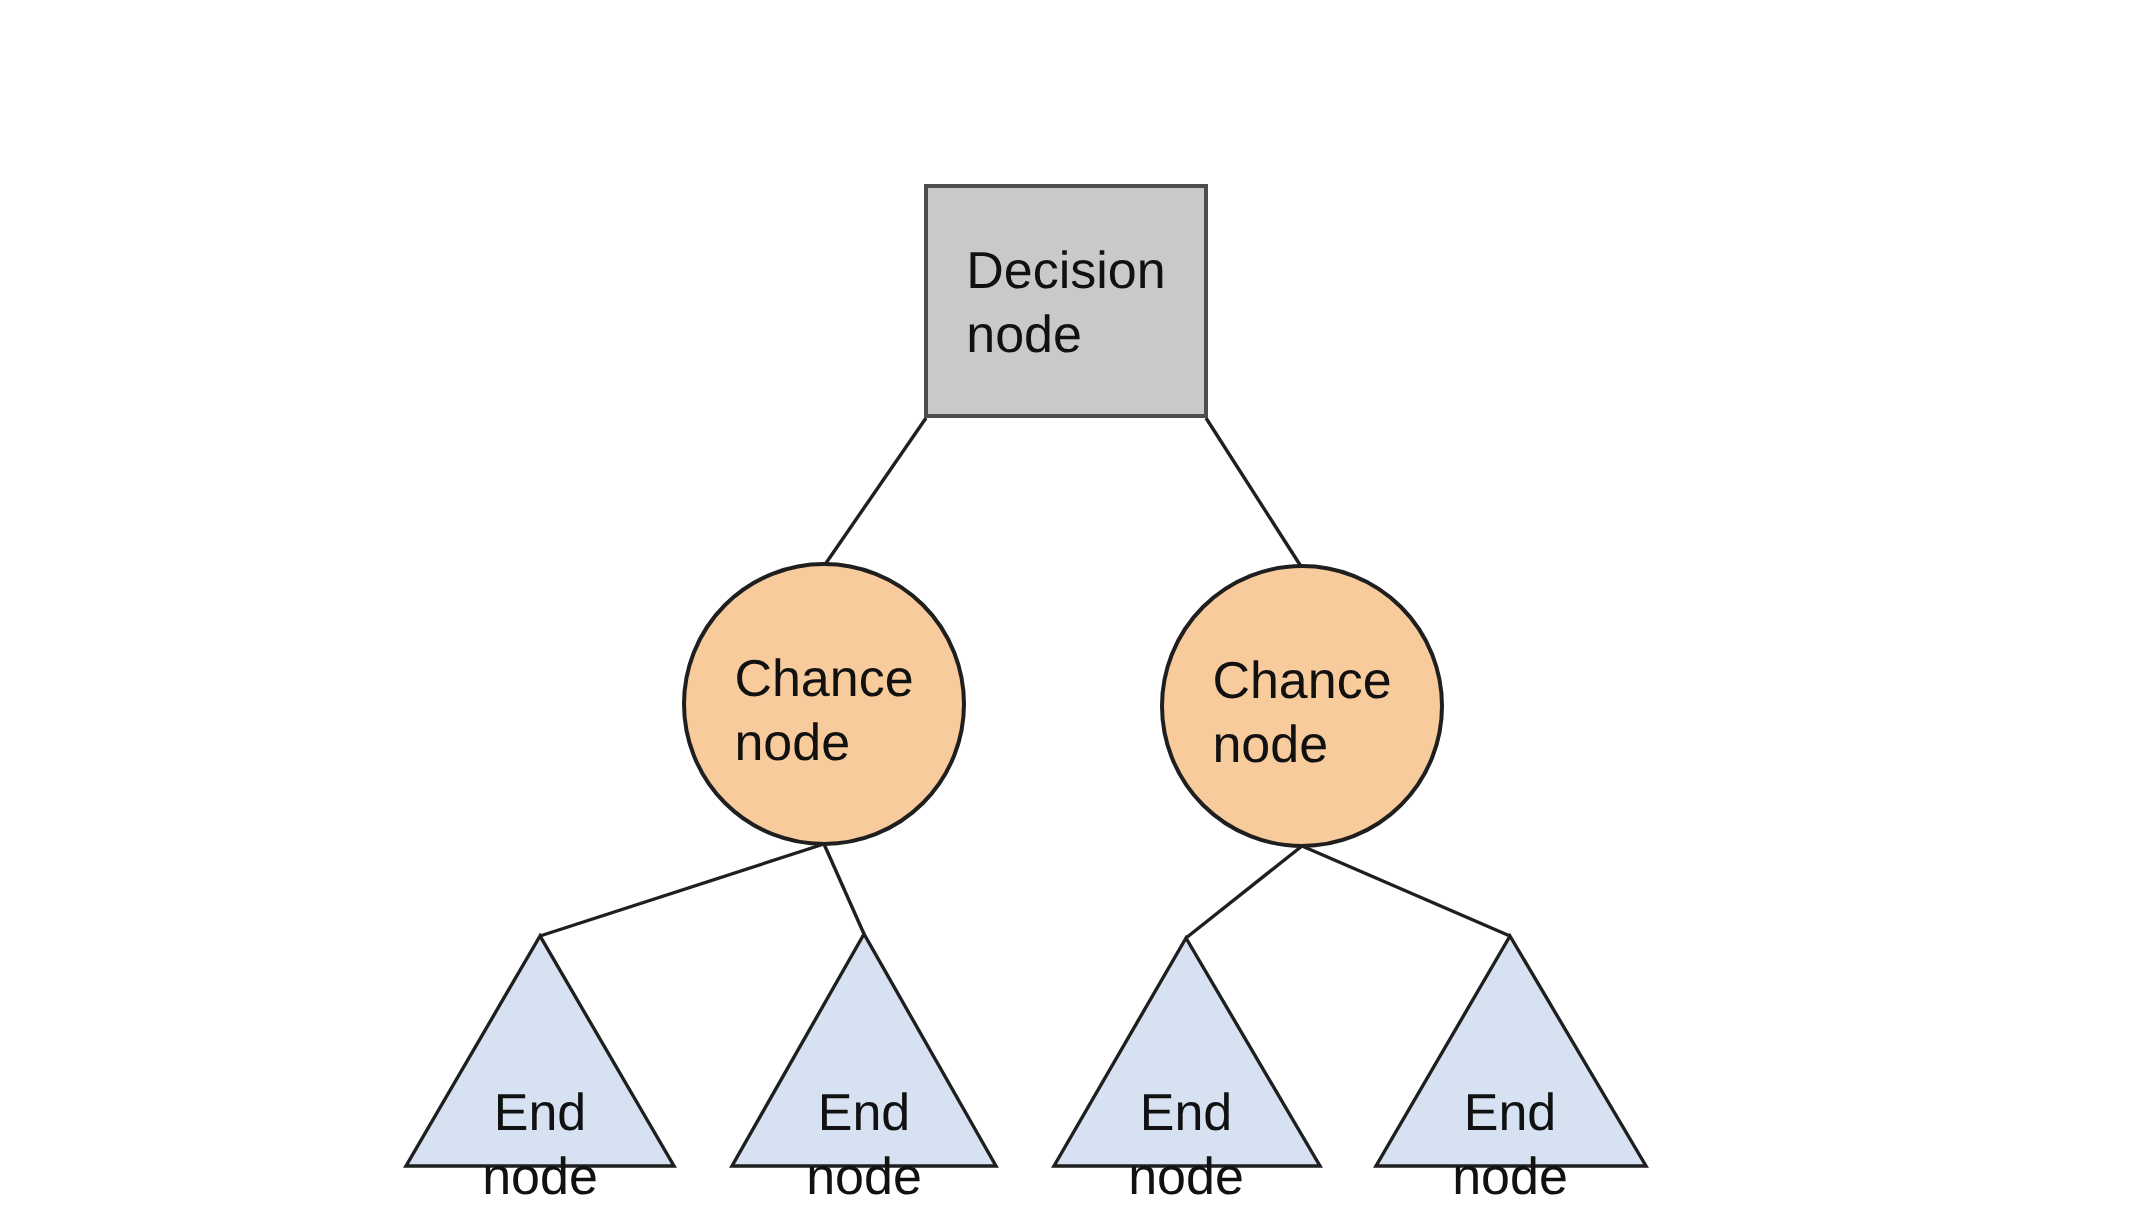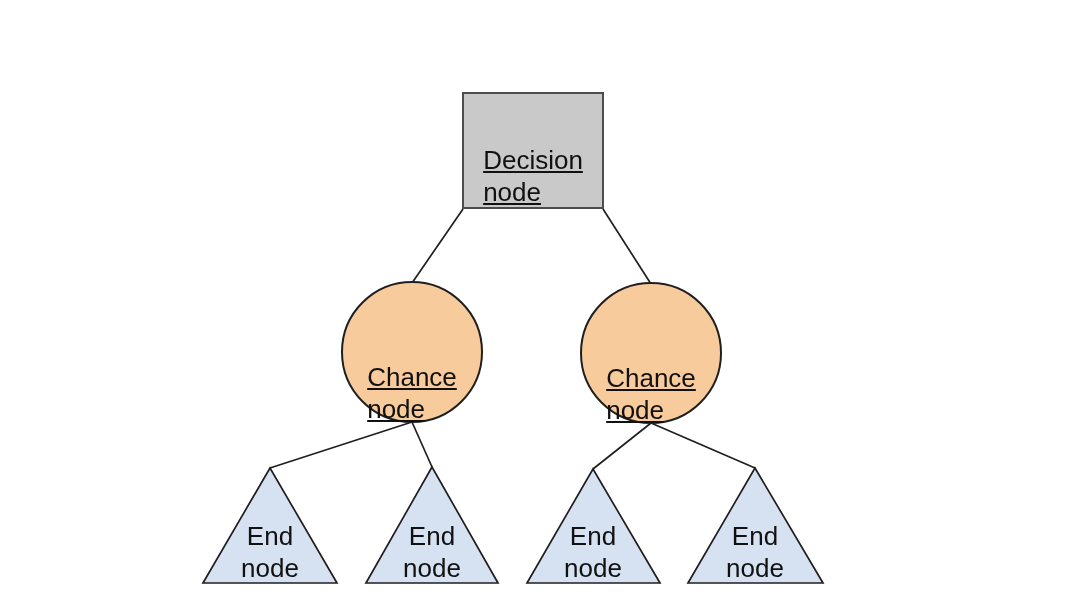--- a/index.html
+++ b/index.html
@@ -44,23 +44,22 @@
     line-height: 32px;
     color: #111111;
     pointer-events: none;
   }
   .label span {
     white-space: pre-line;
     display: block;
   }
   .center-box {
     display: flex;
-    align-items: flex-end;
+    align-items: center;
     justify-content: center;
-    text-decoration: underline;
   }
   .center-box span {
     text-align: left;
   }
   .rect-label {
     left: 463px;
     top: 93px;
     width: 140px;
     height: 115px;
   }
@@ -72,21 +71,21 @@
     transform: translateY(3px);
   }
   .circle-label-right {
     left: 581px;
     top: 283px;
     width: 140px;
     height: 140px;
     transform: translateY(3px);
   }
   .tri-label {
-    top: 520px;
+    top: 540px;
     width: 140px;
     text-align: center;
   }
   .tri-label-1 { left: 200px; }
   .tri-label-2 { left: 362px; }
   .tri-label-3 { left: 523px; }
   .tri-label-4 { left: 685px; }
 </style>
 </head>
 <body>

